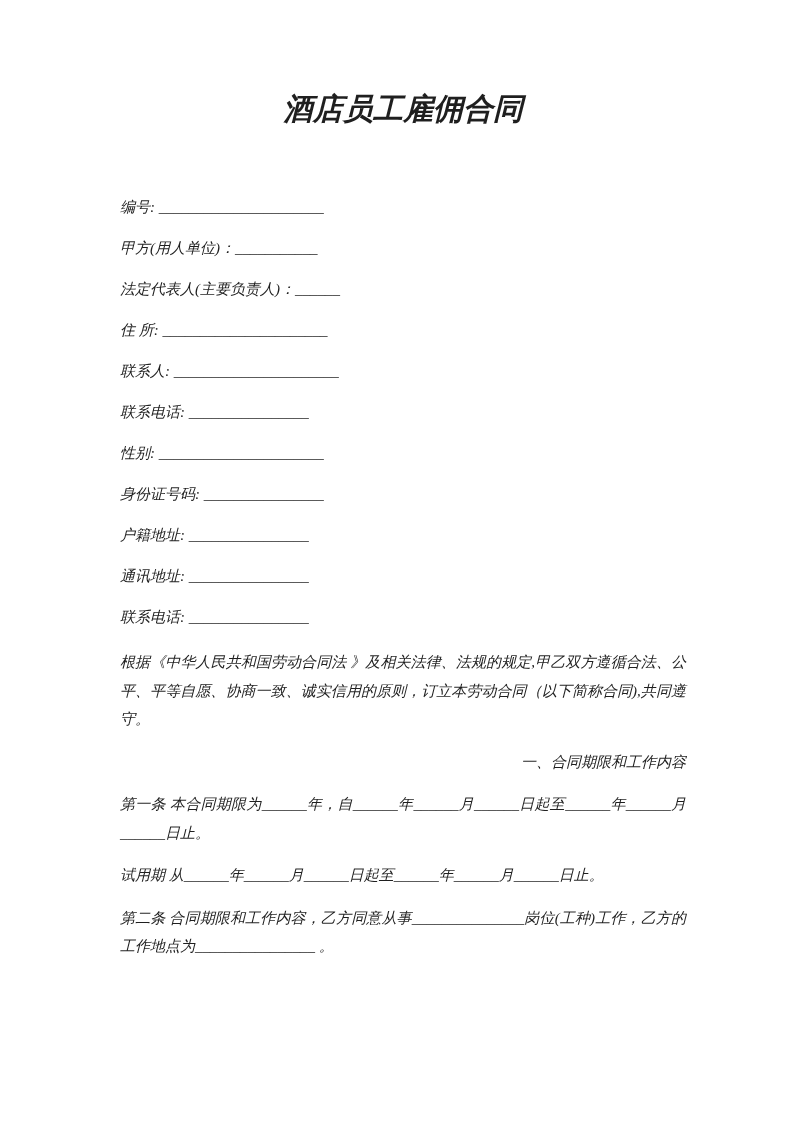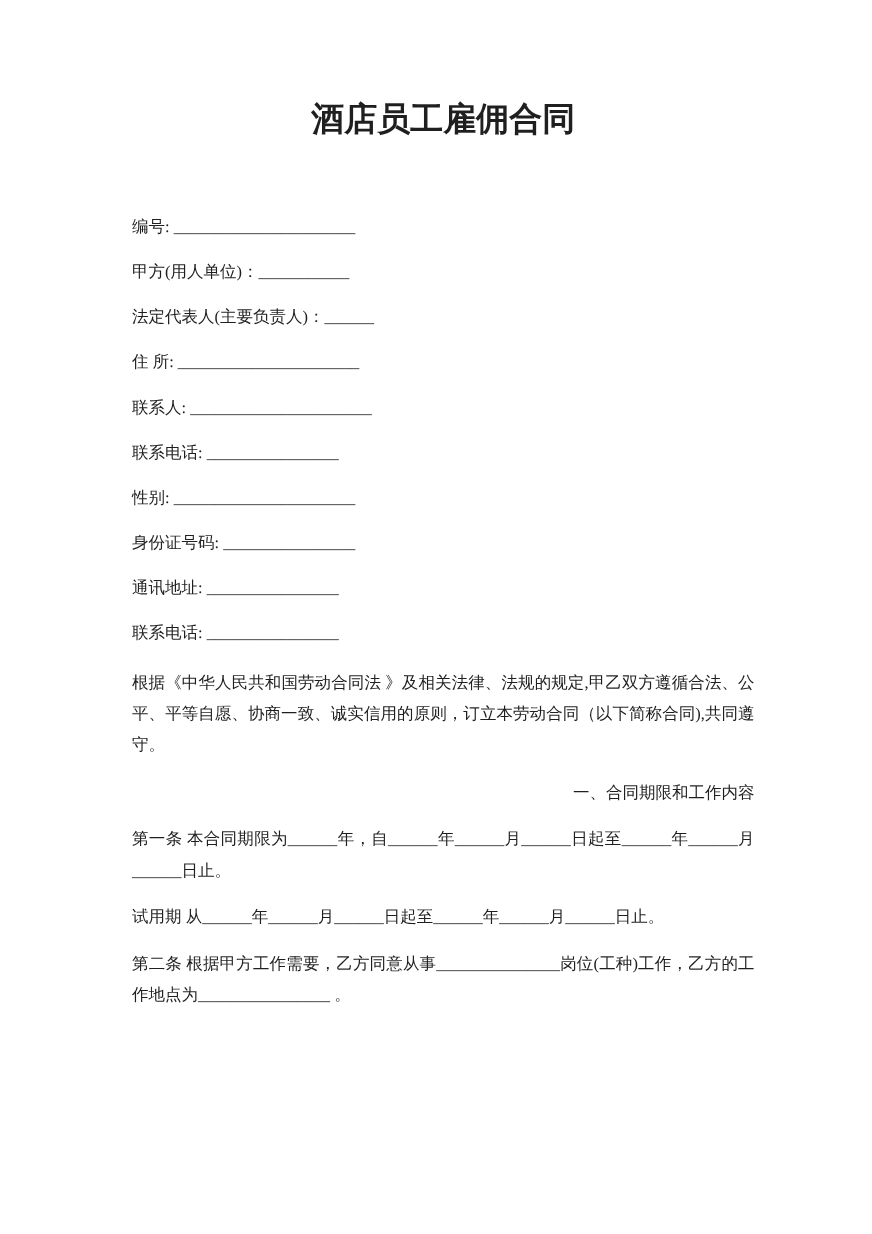--- a/index.html
+++ b/index.html
@@ -13,20 +13,21 @@
     font-family: "Liberation Serif", "DejaVu Serif", serif;
     color: #1f1f1f;
     overflow: hidden;
   }
   .page {
     box-sizing: border-box;
     width: 793px;
     height: 788px;
     padding: 90px 107px 0 120px;
     background: #ffffff;
+    font-style: italic;
   }
   .title {
     margin: 0;
     font-size: 30px;
     font-weight: 700;
     line-height: 38px;
     text-align: center;
     white-space: nowrap;
   }
   .fields {
@@ -64,27 +65,28 @@
 
   <div class="fields">
     <div class="field-row"><span>编号: </span><span class="blank">______________________</span></div>
     <div class="field-row"><span>甲方(用人单位)：</span><span class="blank">___________</span></div>
     <div class="field-row"><span>法定代表人(主要负责人)：</span><span class="blank">______</span></div>
     <div class="field-row"><span>住 所: </span><span class="blank">______________________</span></div>
     <div class="field-row"><span>联系人: </span><span class="blank">______________________</span></div>
     <div class="field-row"><span>联系电话: </span><span class="blank">________________</span></div>
     <div class="field-row"><span>性别: </span><span class="blank">______________________</span></div>
     <div class="field-row"><span>身份证号码: </span><span class="blank">________________</span></div>
+    <div class="field-row"><span>户籍地址: </span><span class="blank">________________</span></div>
     <div class="field-row"><span>通讯地址: </span><span class="blank">________________</span></div>
     <div class="field-row"><span>联系电话: </span><span class="blank">________________</span></div>
   </div>
 
   <p class="para preamble">根据《中华人民共和国劳动合同法 》及相关法律、法规的规定,甲乙双方遵循合法、公平、平等自愿、协商一致、诚实信用的原则，订立本劳动合同（以下简称合同),共同遵守。</p>
 
   <p class="para section-heading">一、合同期限和工作内容</p>
 
   <p class="para">第一条 本合同期限为______年，自______年______月______日起至______年______月______日止。</p>
 
   <p class="para">试用期 从______年______月______日起至______年______月______日止。</p>
 
-  <p class="para">第二条 根据甲方工作需要，乙方同意从事_______________岗位(工种)工作，乙方的工作地点为________________ 。</p>
+  <p class="para">第二条 合同期限和工作内容，乙方同意从事_______________岗位(工种)工作，乙方的工作地点为________________ 。</p>
 
 </div>
 
 </body></html>

